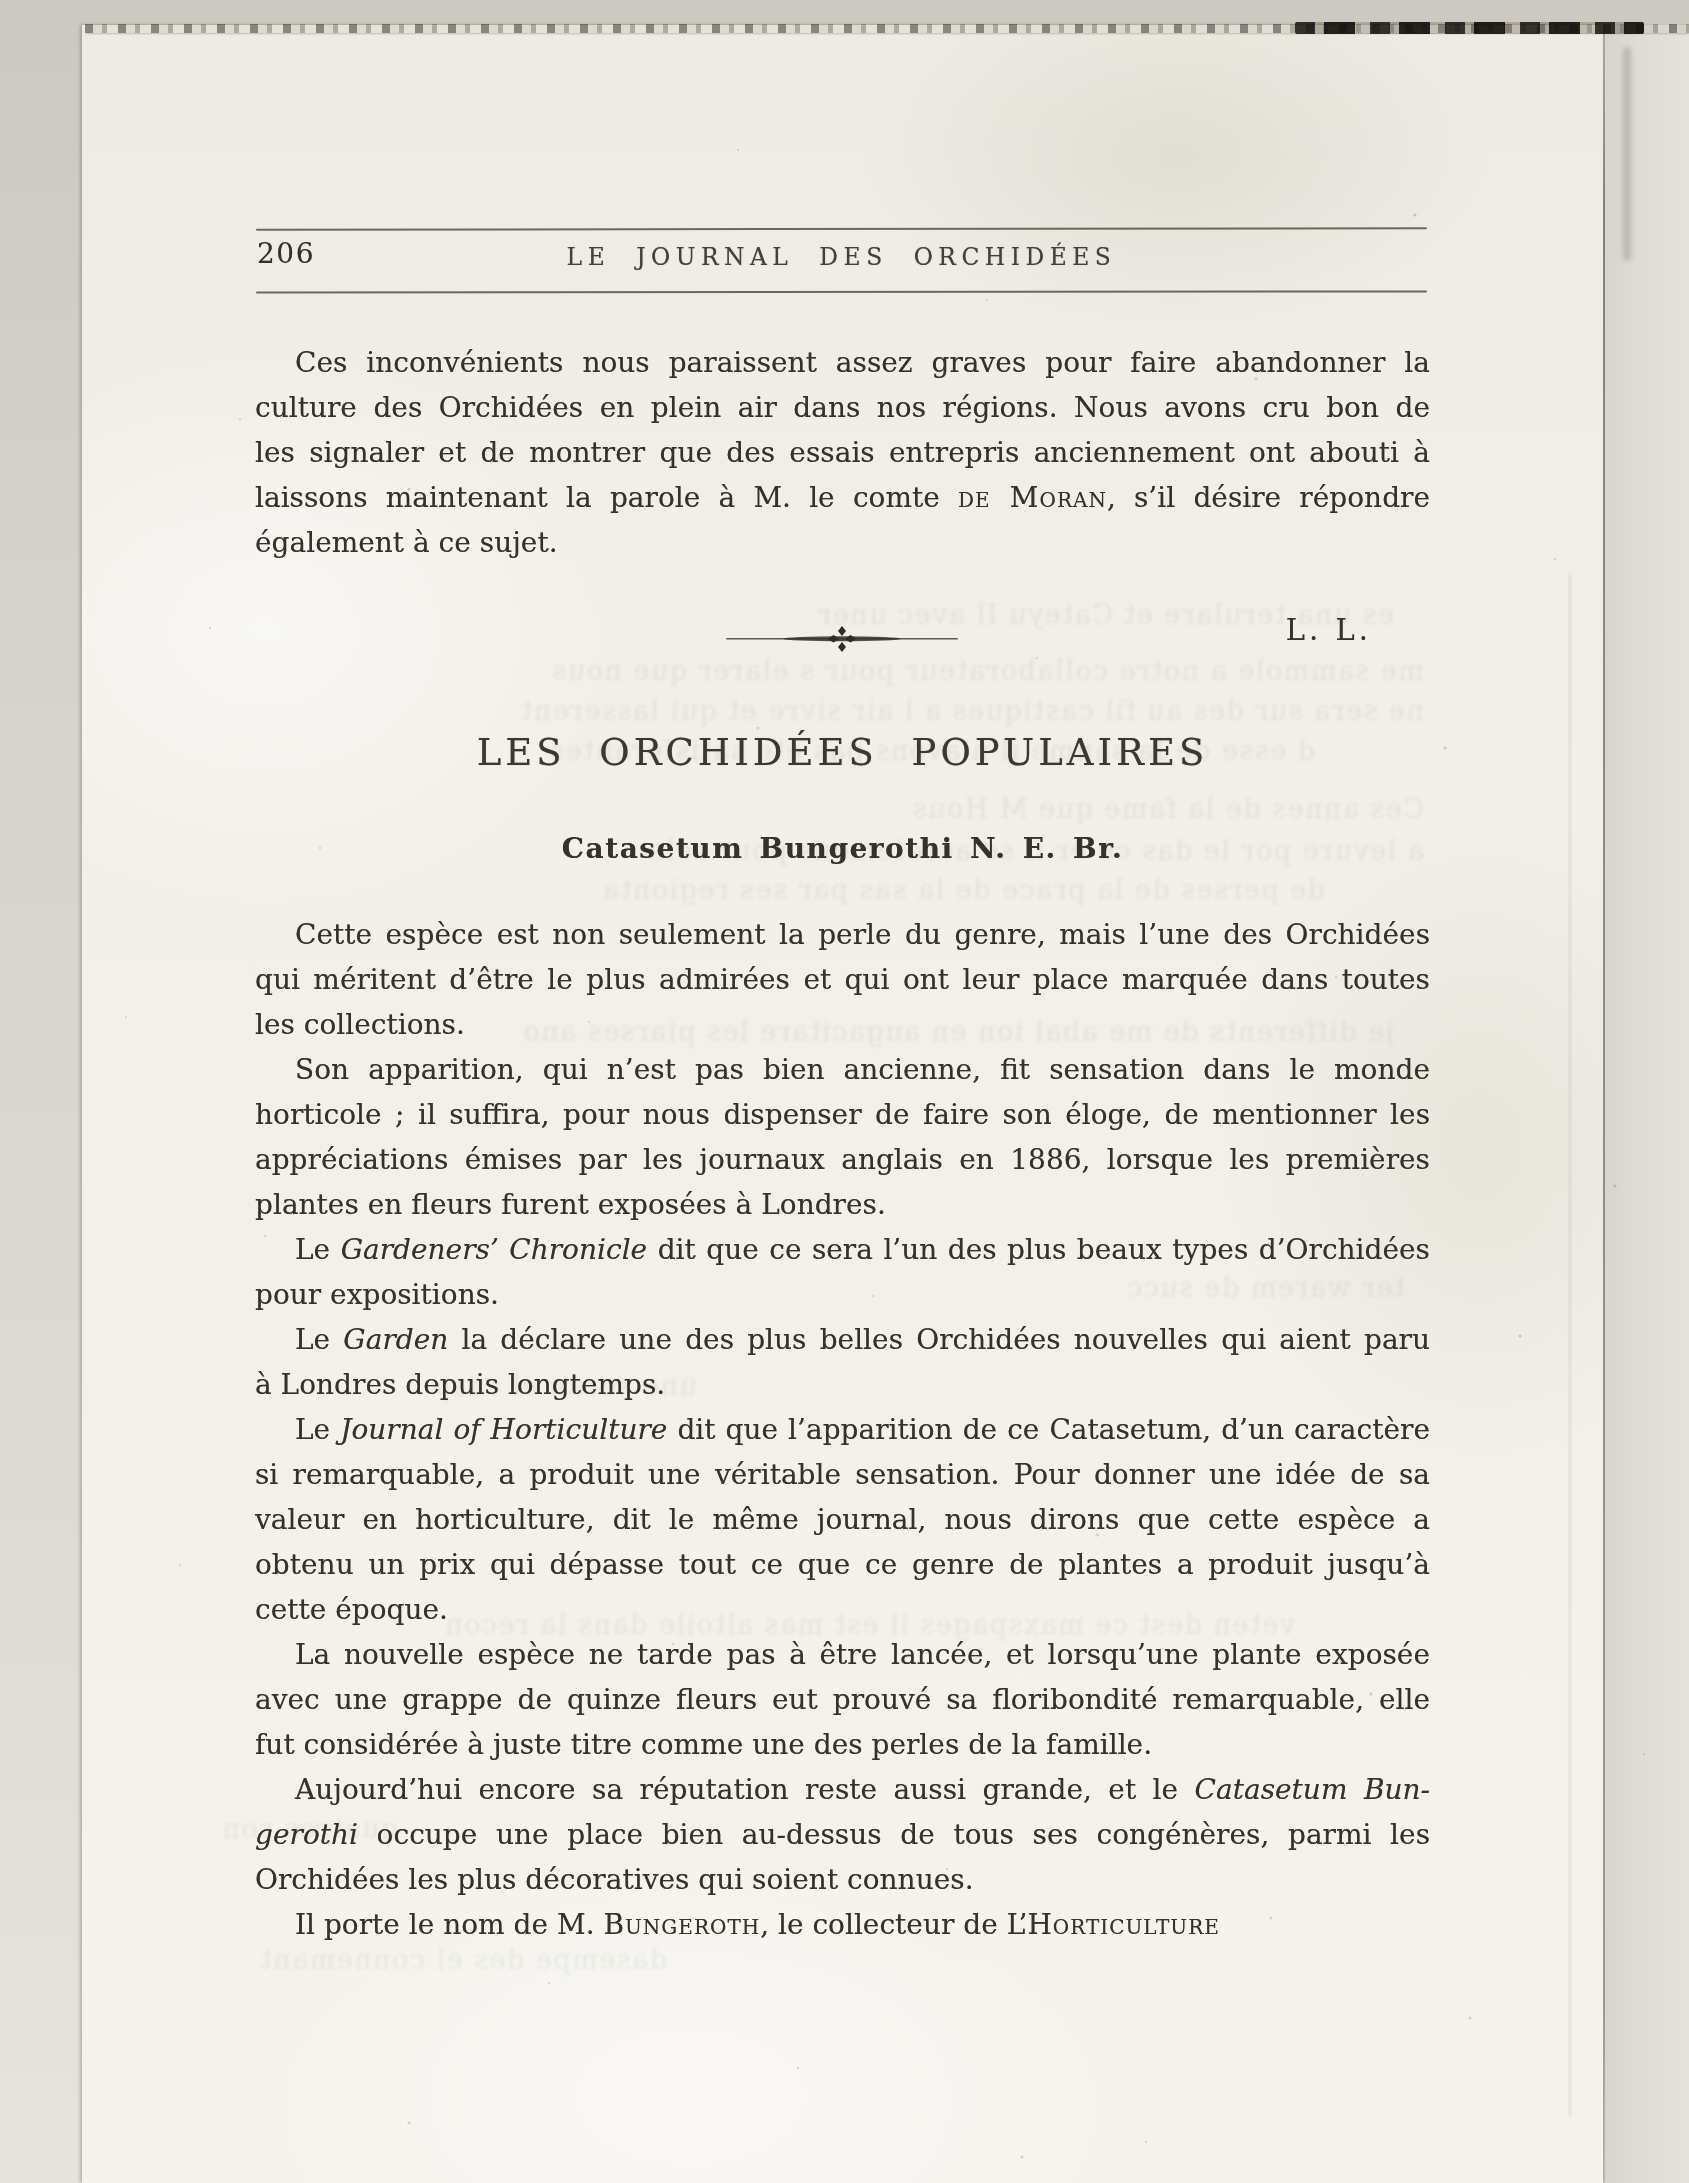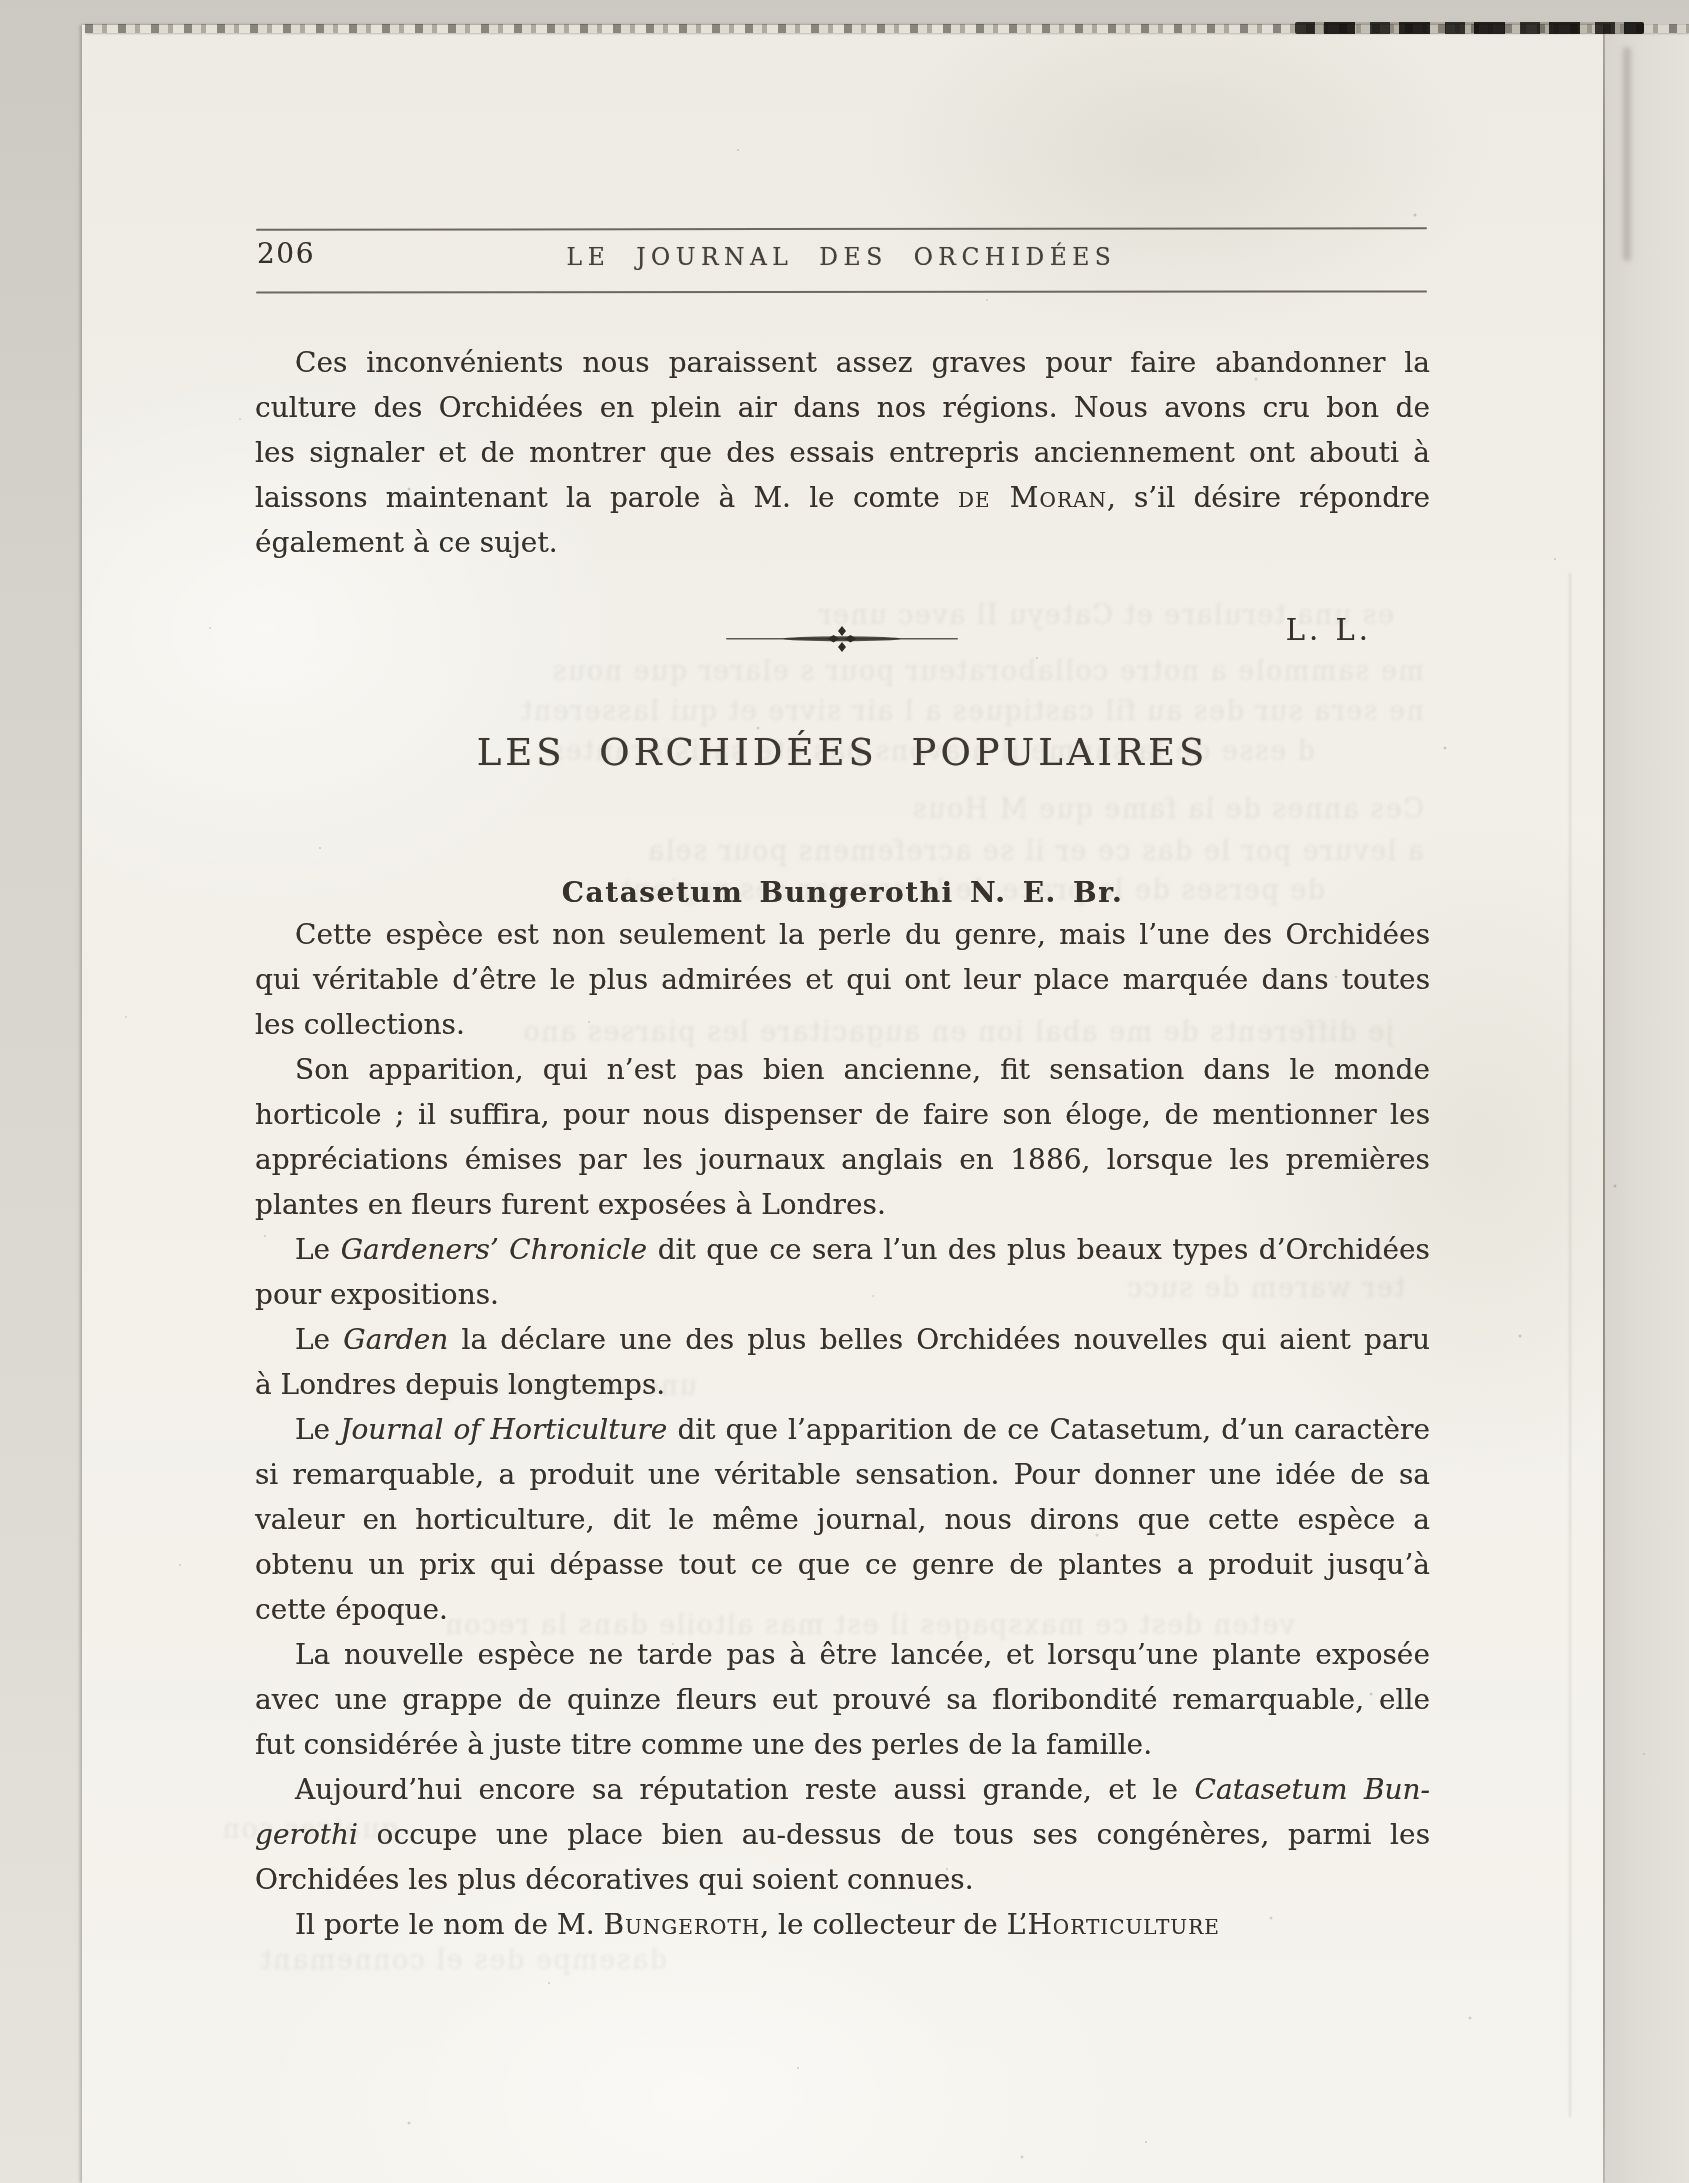--- a/index.html
+++ b/index.html
@@ -107,21 +107,21 @@
     text-align:right;font-size:29px;letter-spacing:4px;
   }
   #divider{position:absolute;left:725px;top:625px;width:234px;height:28px;}
   #article-title{
     position:absolute;left:255px;top:733px;width:1175px;text-align:center;
     font-size:37px;line-height:40px;letter-spacing:4px;word-spacing:18px;font-weight:400;
     color:#3c372f;text-shadow:0 0 0.8px rgba(50,45,37,0.45);
   }
   #article-subtitle{
     position:absolute;left:255px;top:833px;width:1175px;text-align:center;
-    font-size:28px;line-height:31px;font-weight:700;letter-spacing:1.5px;word-spacing:5px;margin-top:44px;
+    font-size:28px;line-height:31px;font-weight:700;letter-spacing:1.5px;word-spacing:5px;
   }
   
   .ghost{
     position:absolute;color:#7b816f;opacity:0.12;filter:blur(1.5px);
     font-size:27px;line-height:30px;letter-spacing:1.5px;transform:scaleX(-1);
     white-space:nowrap;overflow:hidden;
   }
 </style>
 </head>
 <body>
@@ -175,21 +175,21 @@
     <path d="M235 34 L243 44 L235 54 L227 44 Z" fill="#2e2a24"></path>
     <path d="M206 27.5 L218 20 L230 27.5 L218 35 Z" fill="#2e2a24"></path>
     <path d="M240 27.5 L252 20 L264 27.5 L252 35 Z" fill="#2e2a24"></path>
   </svg>
 
   <div id="article-title">LES ORCHIDÉES POPULAIRES</div>
   <div id="article-subtitle" class="ink">Catasetum Bungerothi N. E. Br.</div>
 
   <div id="main-block" class="textflow ink">
       <div class="tline indent"><span>Cette espèce est non seulement la perle du genre, mais l’une des Orchidées</span></div>
-      <div class="tline"><span>qui véritable d’être le plus admirées et qui ont leur place marquée dans toutes</span></div>
+      <div class="tline"><span>qui méritent d’être le plus admirées et qui ont leur place marquée dans toutes</span></div>
       <div class="tline lastline"><span>les collections.</span></div>
       <div class="tline indent"><span>Son apparition, qui n’est pas bien ancienne, fit sensation dans le monde</span></div>
       <div class="tline"><span>horticole ; il suffira, pour nous dispenser de faire son éloge, de mentionner les</span></div>
       <div class="tline"><span>appréciations émises par les journaux anglais en 1886, lorsque les premières</span></div>
       <div class="tline lastline"><span>plantes en fleurs furent exposées à Londres.</span></div>
       <div class="tline indent"><span>Le </span><span class="it">Gardeners’ Chronicle</span><span> dit que ce sera l’un des plus beaux types d’Orchidées</span></div>
       <div class="tline lastline"><span>pour expositions.</span></div>
       <div class="tline indent"><span>Le </span><span class="it">Garden</span><span> la déclare une des plus belles Orchidées nouvelles qui aient paru</span></div>
       <div class="tline lastline"><span>à Londres depuis longtemps.</span></div>
       <div class="tline indent"><span>Le </span><span class="it">Journal of Horticulture</span><span> dit que l’apparition de ce Catasetum, d’un caractère</span></div>

